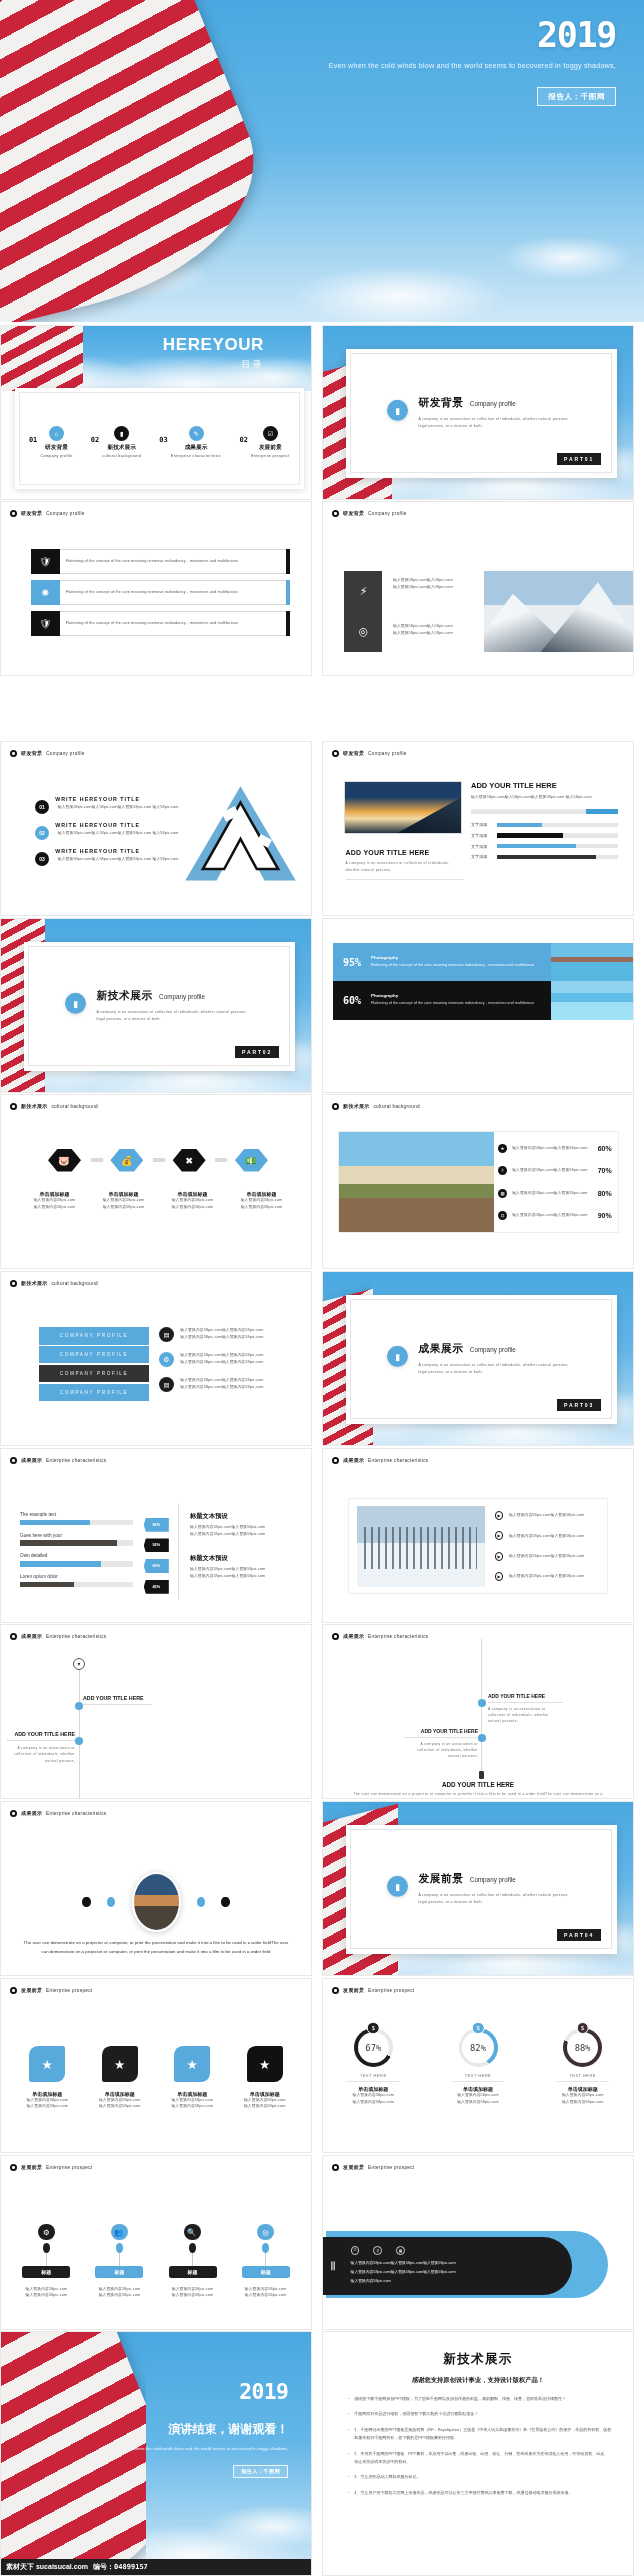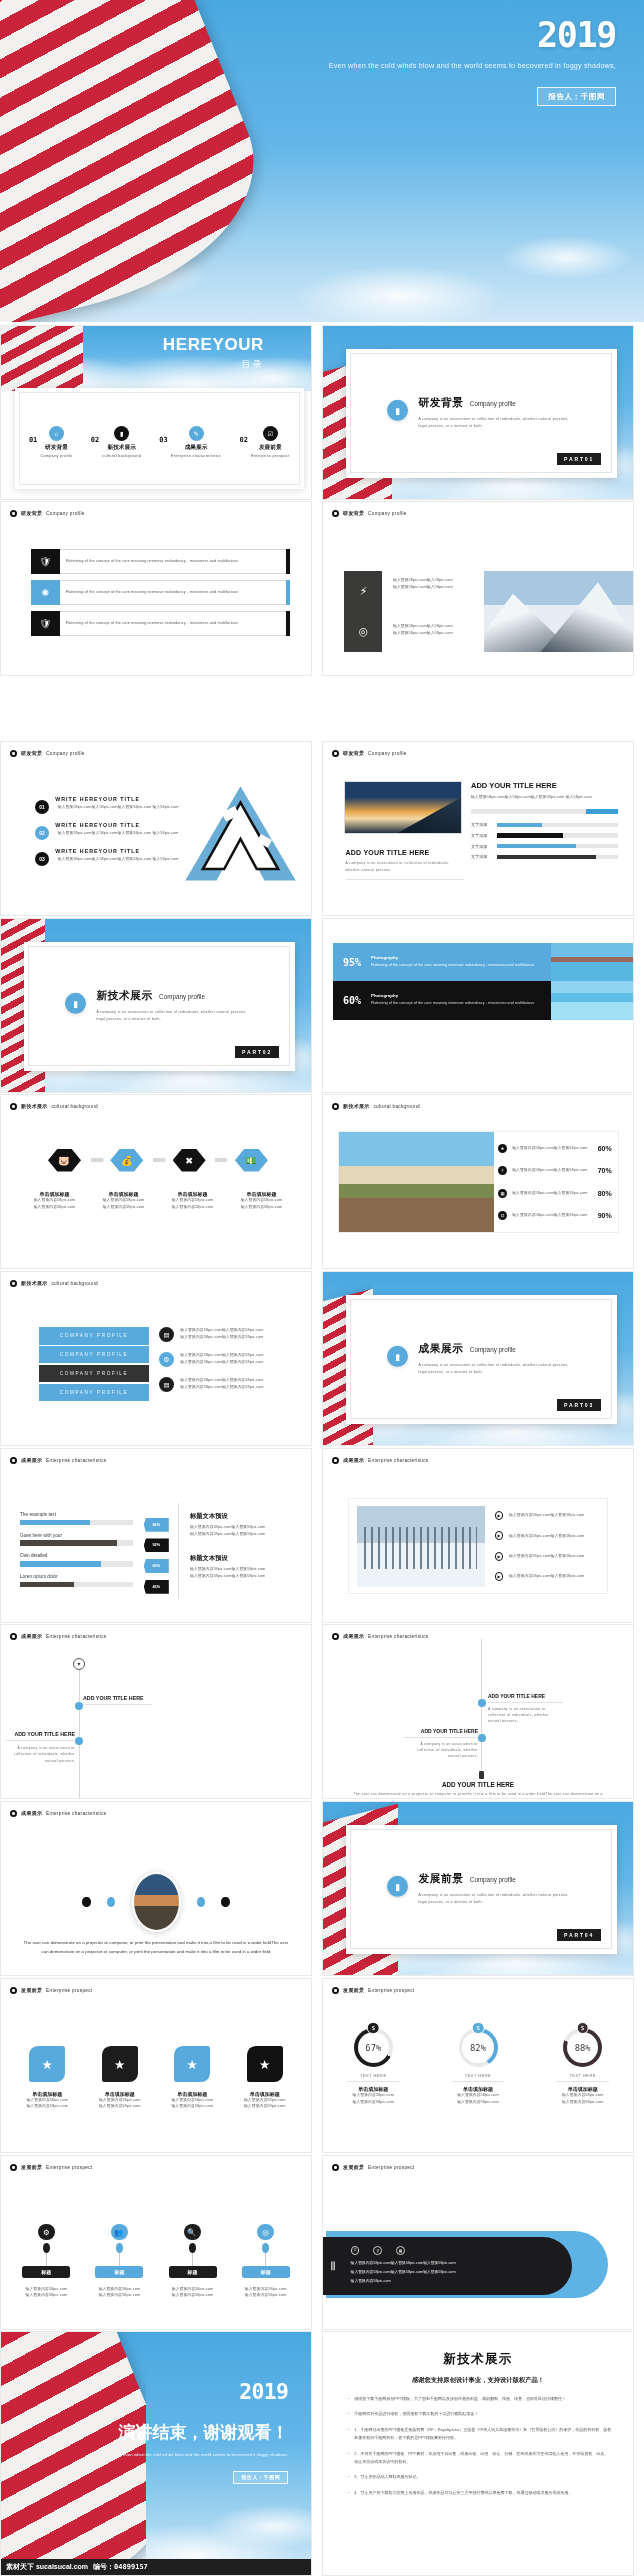--- a/index.html
+++ b/index.html
@@ -853,21 +853,21 @@
     </div>
   </div>
 
   <div class="slide" style="left:0;top:2331px;height:245px;overflow:hidden;">
     <div class="sky" style="position:absolute;inset:0;"></div>
     <div class="umbrella" style="width:145px;">
         <div class="umb-body" style="width:252px;height:270px;left:-94px;top:-6.3px;"></div>
       </div>
     <div style="position:absolute;right:22.6px;top:49px;text-align:right;width:214px;">
       <div style="font-family:'DejaVu Sans Mono',monospace;font-size:21.4px;font-weight:700;color:#fff;line-height:1;letter-spacing:-0.6px;">2019</div>
-      <div style="margin-top:19px;font-size:17px;font-weight:700;color:#fff;">演讲结束，谢谢观看！</div>
+      <div style="margin-top:19px;font-size:12px;font-weight:700;color:#fff;">演讲结束，谢谢观看！</div>
       <div style="margin-top:7.5px;font-size:4.4px;color:#eaf6ff;">Even when the cold winds blow and the world seems to becovered in foggy shadows,</div>
       <div style="display:inline-block;margin-top:14px;padding:2.5px 7px;border:0.6px solid rgba(255,255,255,.85);background:rgba(255,255,255,.12);color:#fff;font-size:5px;font-weight:700;letter-spacing:0.6px;">报告人：千图网</div>
     </div>
     <div class="footer-bar">
       <span class="f1">素材天下 sucaisucal.com</span>
       <span class="f2">编号：04899157</span>
     </div>
   </div>
 
   <div class="slide" style="left:322px;top:2331px;height:245px;background:#fff;">

